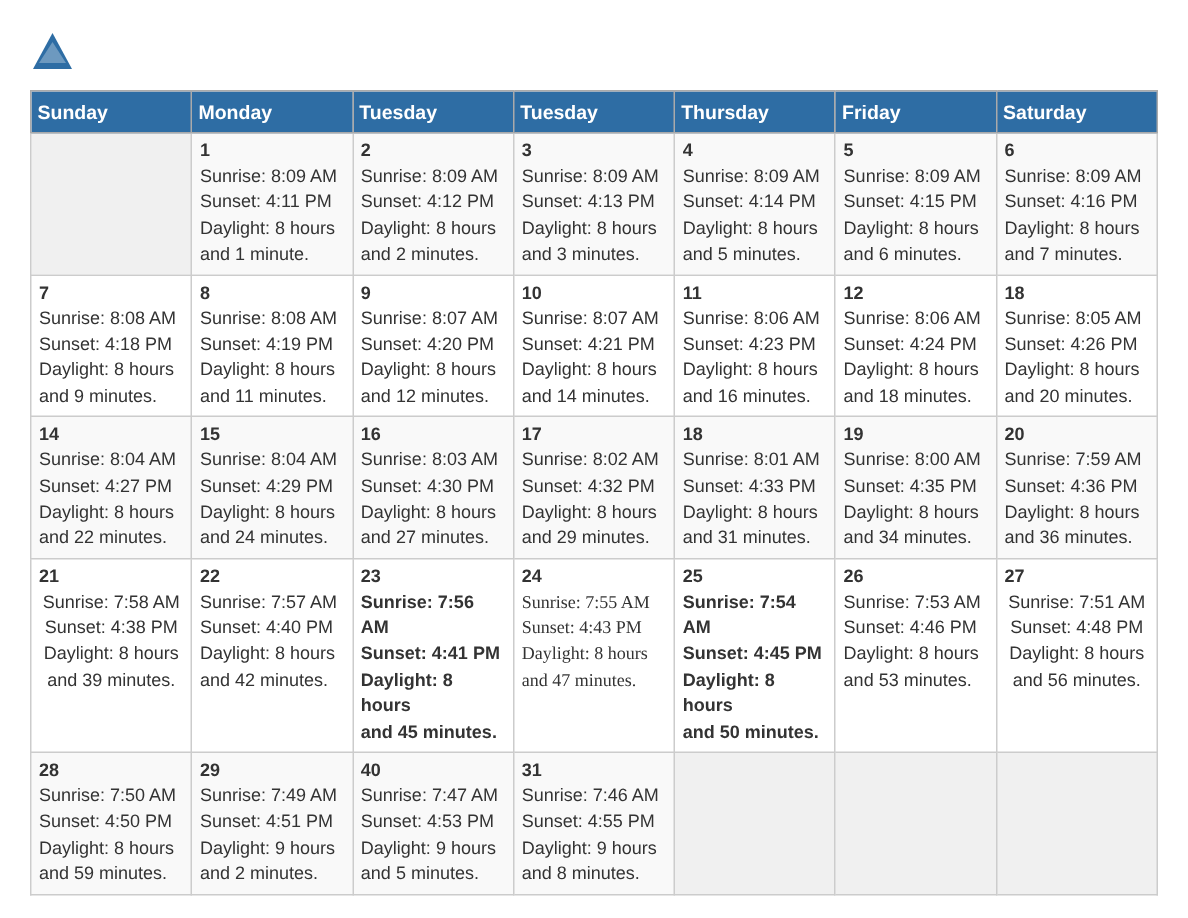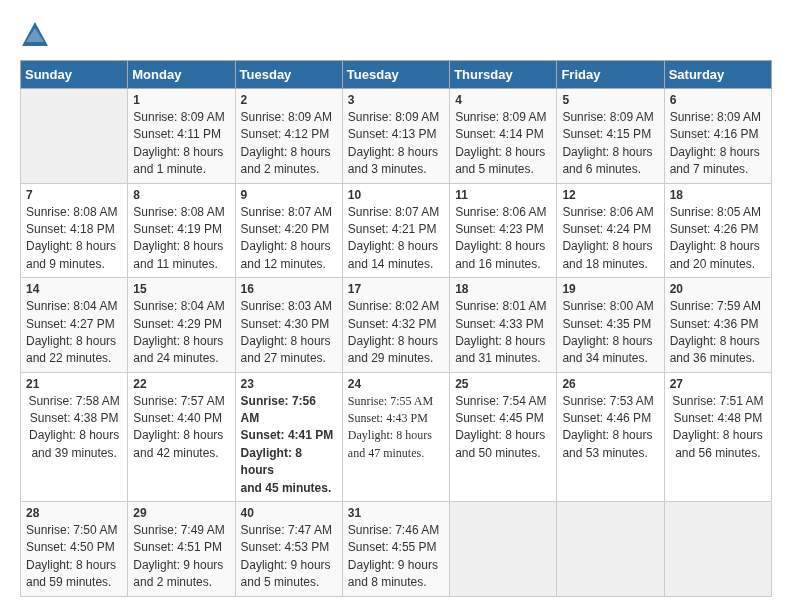--- a/index.html
+++ b/index.html
@@ -293,21 +293,21 @@
         </td>
         <td>
           <span class="day-number">24</span>
           <div class="day-info" style="white-space: pre-line; font-family: Liberation Serif, serif;">Sunrise: 7:55 AM
 Sunset: 4:43 PM
 Daylight: 8 hours
 and 47 minutes.</div>
         </td>
         <td>
           <span class="day-number">25</span>
-          <div class="day-info" style="white-space: pre-line;">Sunrise: 7:54 AM
+          <div class="day-info" style="white-space: pre-line; font-weight: bold;">Sunrise: 7:54 AM
 Sunset: 4:45 PM
 Daylight: 8 hours
 and 50 minutes.</div>
         </td>
         <td>
           <span class="day-number">26</span>
           <div class="day-info" style="white-space: pre-line;">Sunrise: 7:53 AM
 Sunset: 4:46 PM
 Daylight: 8 hours
 and 53 minutes.</div>

